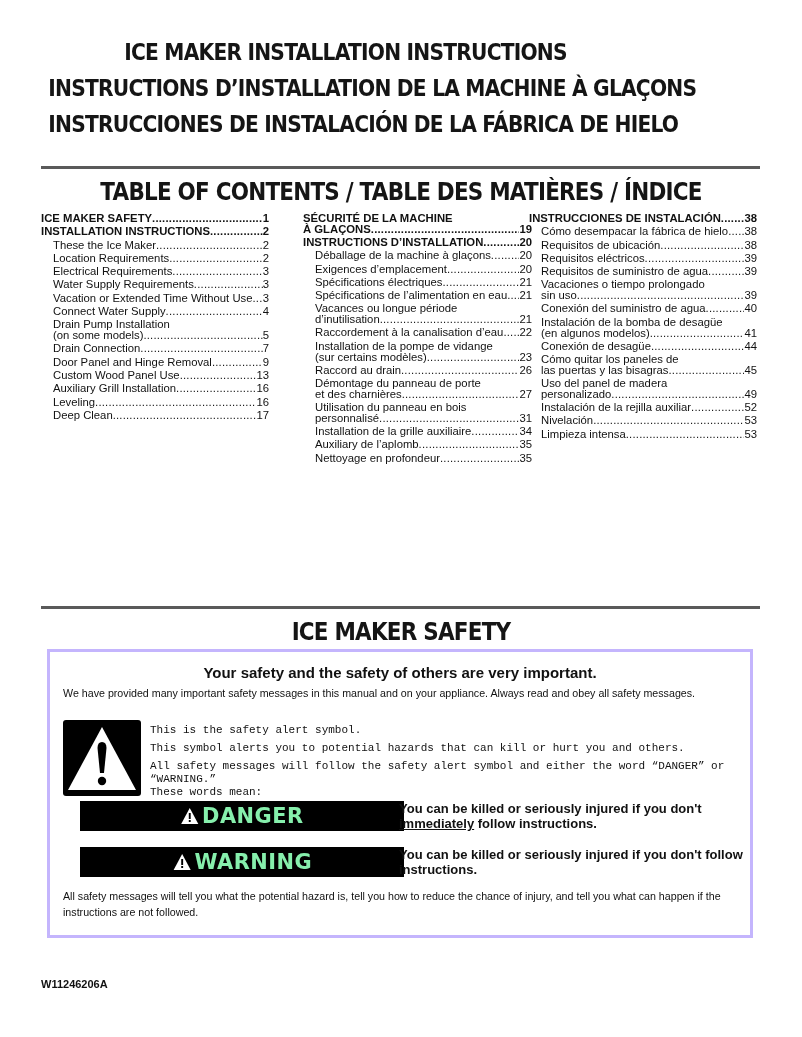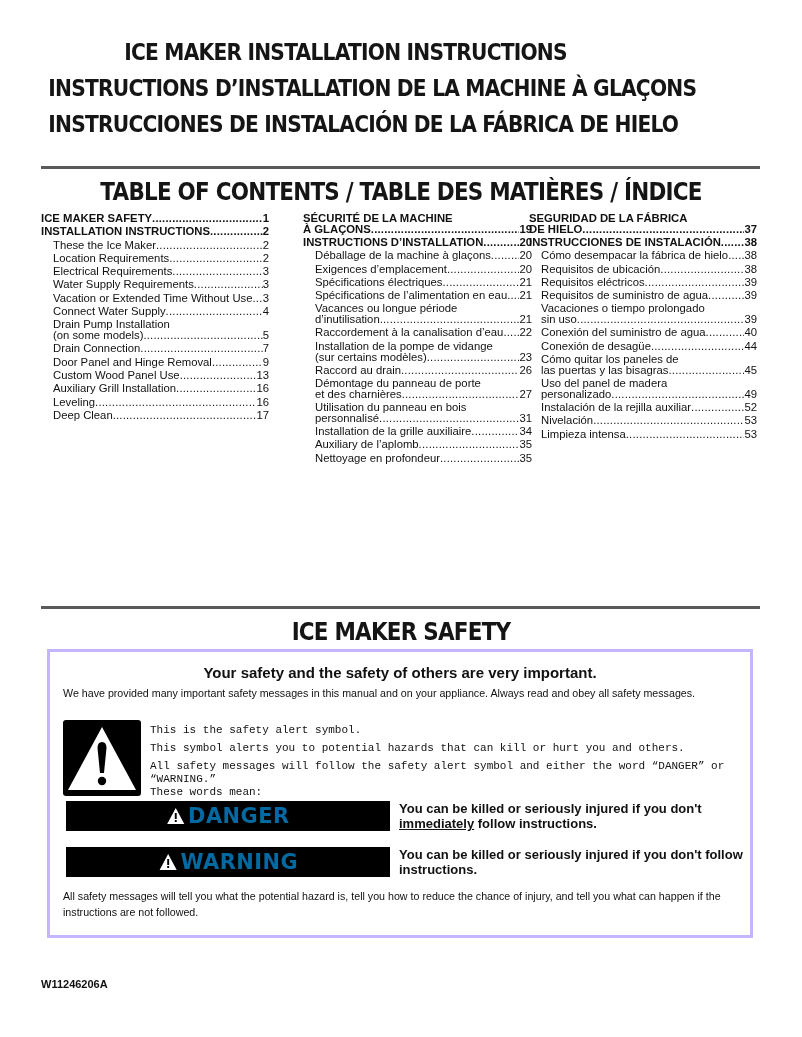--- a/index.html
+++ b/index.html
@@ -35,21 +35,21 @@
   .safety-box { position: absolute; left: 47px; top: 649px; width: 700px; height: 283px; border: 3px solid #c4b5fd; }
   .safety-heading { position: absolute; left: 0; top: 12px; width: 100%; text-align: center; font-weight: bold; font-size: 15px; line-height: 18px; }
   .safety-intro { position: absolute; left: 13px; top: 33px; width: 670px; font-size: 11px; line-height: 16.5px; transform: scaleX(0.97); transform-origin: left; }
 
   .alert-icon { position: absolute; left: 13px; top: 68px; width: 78px; height: 76px; background: #000; border-radius: 3px; }
   .alert-icon svg { position: absolute; left: 0; top: 0; }
 
   .alert-text { position: absolute; left: 100px; top: 72px; width: 600px; font-size: 11px; line-height: 13px; }
   .alert-text p { margin: 0 0 5px 0; font-family: Liberation Mono, monospace; }
 
-  .signal-bar { position: absolute; left: 16px; width: 324px; height: 30px; background: #000; color: #0369a1; text-align: center; font-family: "DejaVu Sans", sans-serif; font-weight: bold; font-size: 22px; line-height: 30px; letter-spacing: 0.5px; }
+  .signal-bar { position: absolute; left: 30px; width: 324px; height: 30px; background: #000; color: #86efac; text-align: center; font-family: "DejaVu Sans", sans-serif; font-weight: bold; font-size: 22px; line-height: 30px; letter-spacing: 0.5px; }
   .signal-bar .sig-inner { display: inline-block; transform: scaleX(0.95); }
   .signal-bar.danger { top: 149px; }
   .signal-bar.warning { top: 195px; }
   .signal-bar .tri { display: inline-block; vertical-align: -2px; margin-right: 3px; }
 
   .signal-desc { position: absolute; left: 349px; width: 350px; font-weight: bold; font-size: 13px; line-height: 15px; }
   .signal-desc.danger { top: 149px; }
   .signal-desc.warning { top: 195px; }
   .signal-desc u { text-decoration: underline; }
 
@@ -284,28 +284,20 @@
     </div>
     <div class="toc-entry sub">
       <div class="line">
         <span class="txt">Nettoyage en profondeur</span>
         <span class="dots"></span>
         <span class="pg">35</span>
       </div>
     </div>
   </div>
 <div class="toc-col c3">
-    <div class="toc-entry main two">
-      <span class="first">SEGURIDAD DE LA FÁBRICA</span>
-      <div class="line">
-        <span class="txt">DE HIELO</span>
-        <span class="dots"></span>
-        <span class="pg">37</span>
-      </div>
-    </div>
     <div class="toc-entry main">
       <div class="line">
         <span class="txt">INSTRUCCIONES DE INSTALACIÓN</span>
         <span class="dots"></span>
         <span class="pg">38</span>
       </div>
     </div>
     <div class="toc-entry sub">
       <div class="line">
         <span class="txt">Cómo desempacar la fábrica de hielo</span>
@@ -340,20 +332,28 @@
         <span class="txt">sin uso</span>
         <span class="dots"></span>
         <span class="pg">39</span>
       </div>
     </div>
     <div class="toc-entry sub">
       <div class="line">
         <span class="txt">Conexión del suministro de agua</span>
         <span class="dots"></span>
         <span class="pg">40</span>
+      </div>
+    </div>
+    <div class="toc-entry sub two">
+      <span class="first">Instalación de la bomba de desagüe</span>
+      <div class="line">
+        <span class="txt">(en algunos modelos)</span>
+        <span class="dots"></span>
+        <span class="pg">41</span>
       </div>
     </div>
     <div class="toc-entry sub">
       <div class="line">
         <span class="txt">Conexión de desagüe</span>
         <span class="dots"></span>
         <span class="pg">44</span>
       </div>
     </div>
     <div class="toc-entry sub two">

